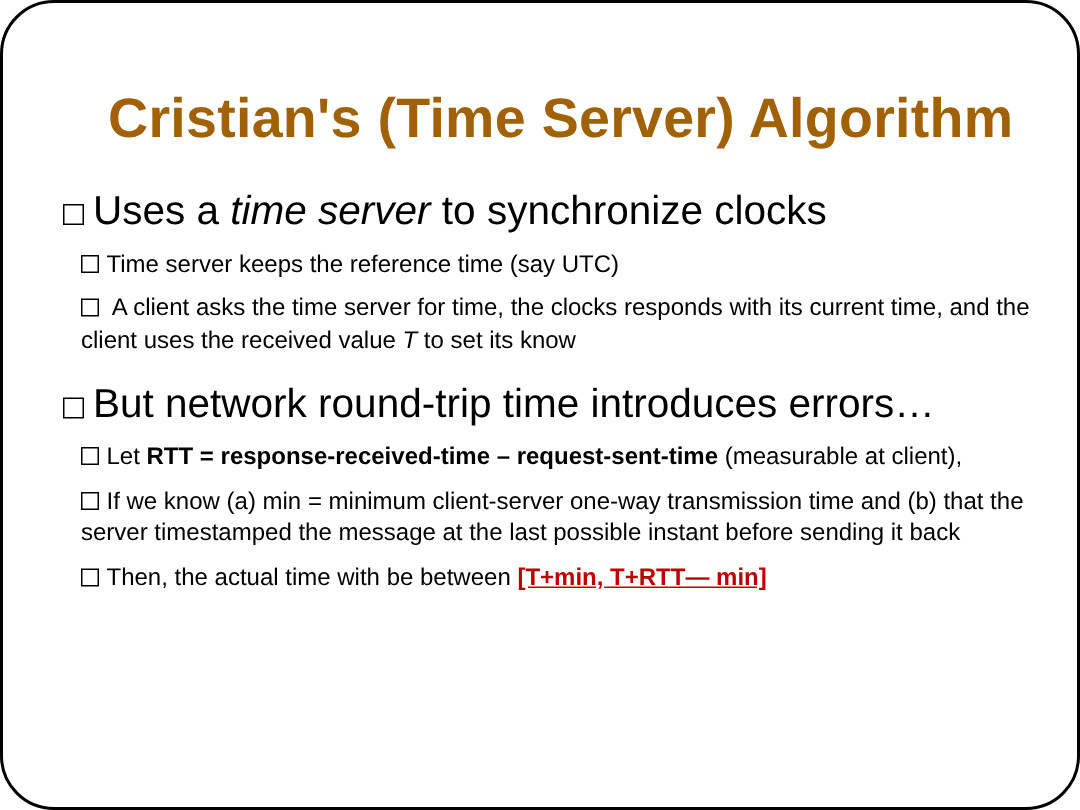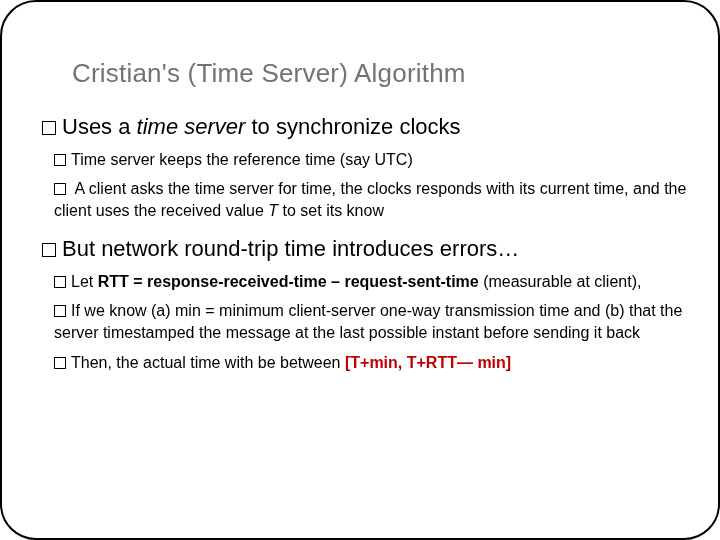--- a/index.html
+++ b/index.html
@@ -14,31 +14,31 @@
   .slide {
     box-sizing: border-box;
     width: 720px;
     height: 540px;
     padding: 20px 30px 20px 30px;
     border: 2px solid #000;
     border-radius: 36px;
     position: relative;
   }
   .title {
-    font-size: 26px;
-    font-weight: 400;
-    color: #737373;
+    font-size: 37px;
+    font-weight: 700;
+    color: #a16207;
     margin: 36px 0 24px 40px;
     letter-spacing: 0.2px;
   }
   .content {
     margin-left: 10px;
   }
   .l1 {
-    font-size: 22px;
+    font-size: 27px;
     margin: 14px 0 6px 0;
     line-height: 1.25;
   }
   .l2 {
     font-size: 16px;
     margin: 8px 0 6px 12px;
     line-height: 1.35;
   }
   .box {
     display: inline-block;
@@ -53,21 +53,21 @@
     display: inline-block;
     width: 10px;
     height: 10px;
     border: 1.3px solid #000;
     margin-right: 5px;
     vertical-align: -1px;
     background: #fff;
   }
   .italic { font-style: italic; }
   .bold { font-weight: 700; }
-  .red { color: #c00000; }
+  .red { color: #c00000; text-decoration: underline; }
   .gap-top { }
 </style>
 </head>
 <body>
 
 <div class="slide">
 
   <div class="title">Cristian's (Time Server) Algorithm</div>
 
   <div class="content">

